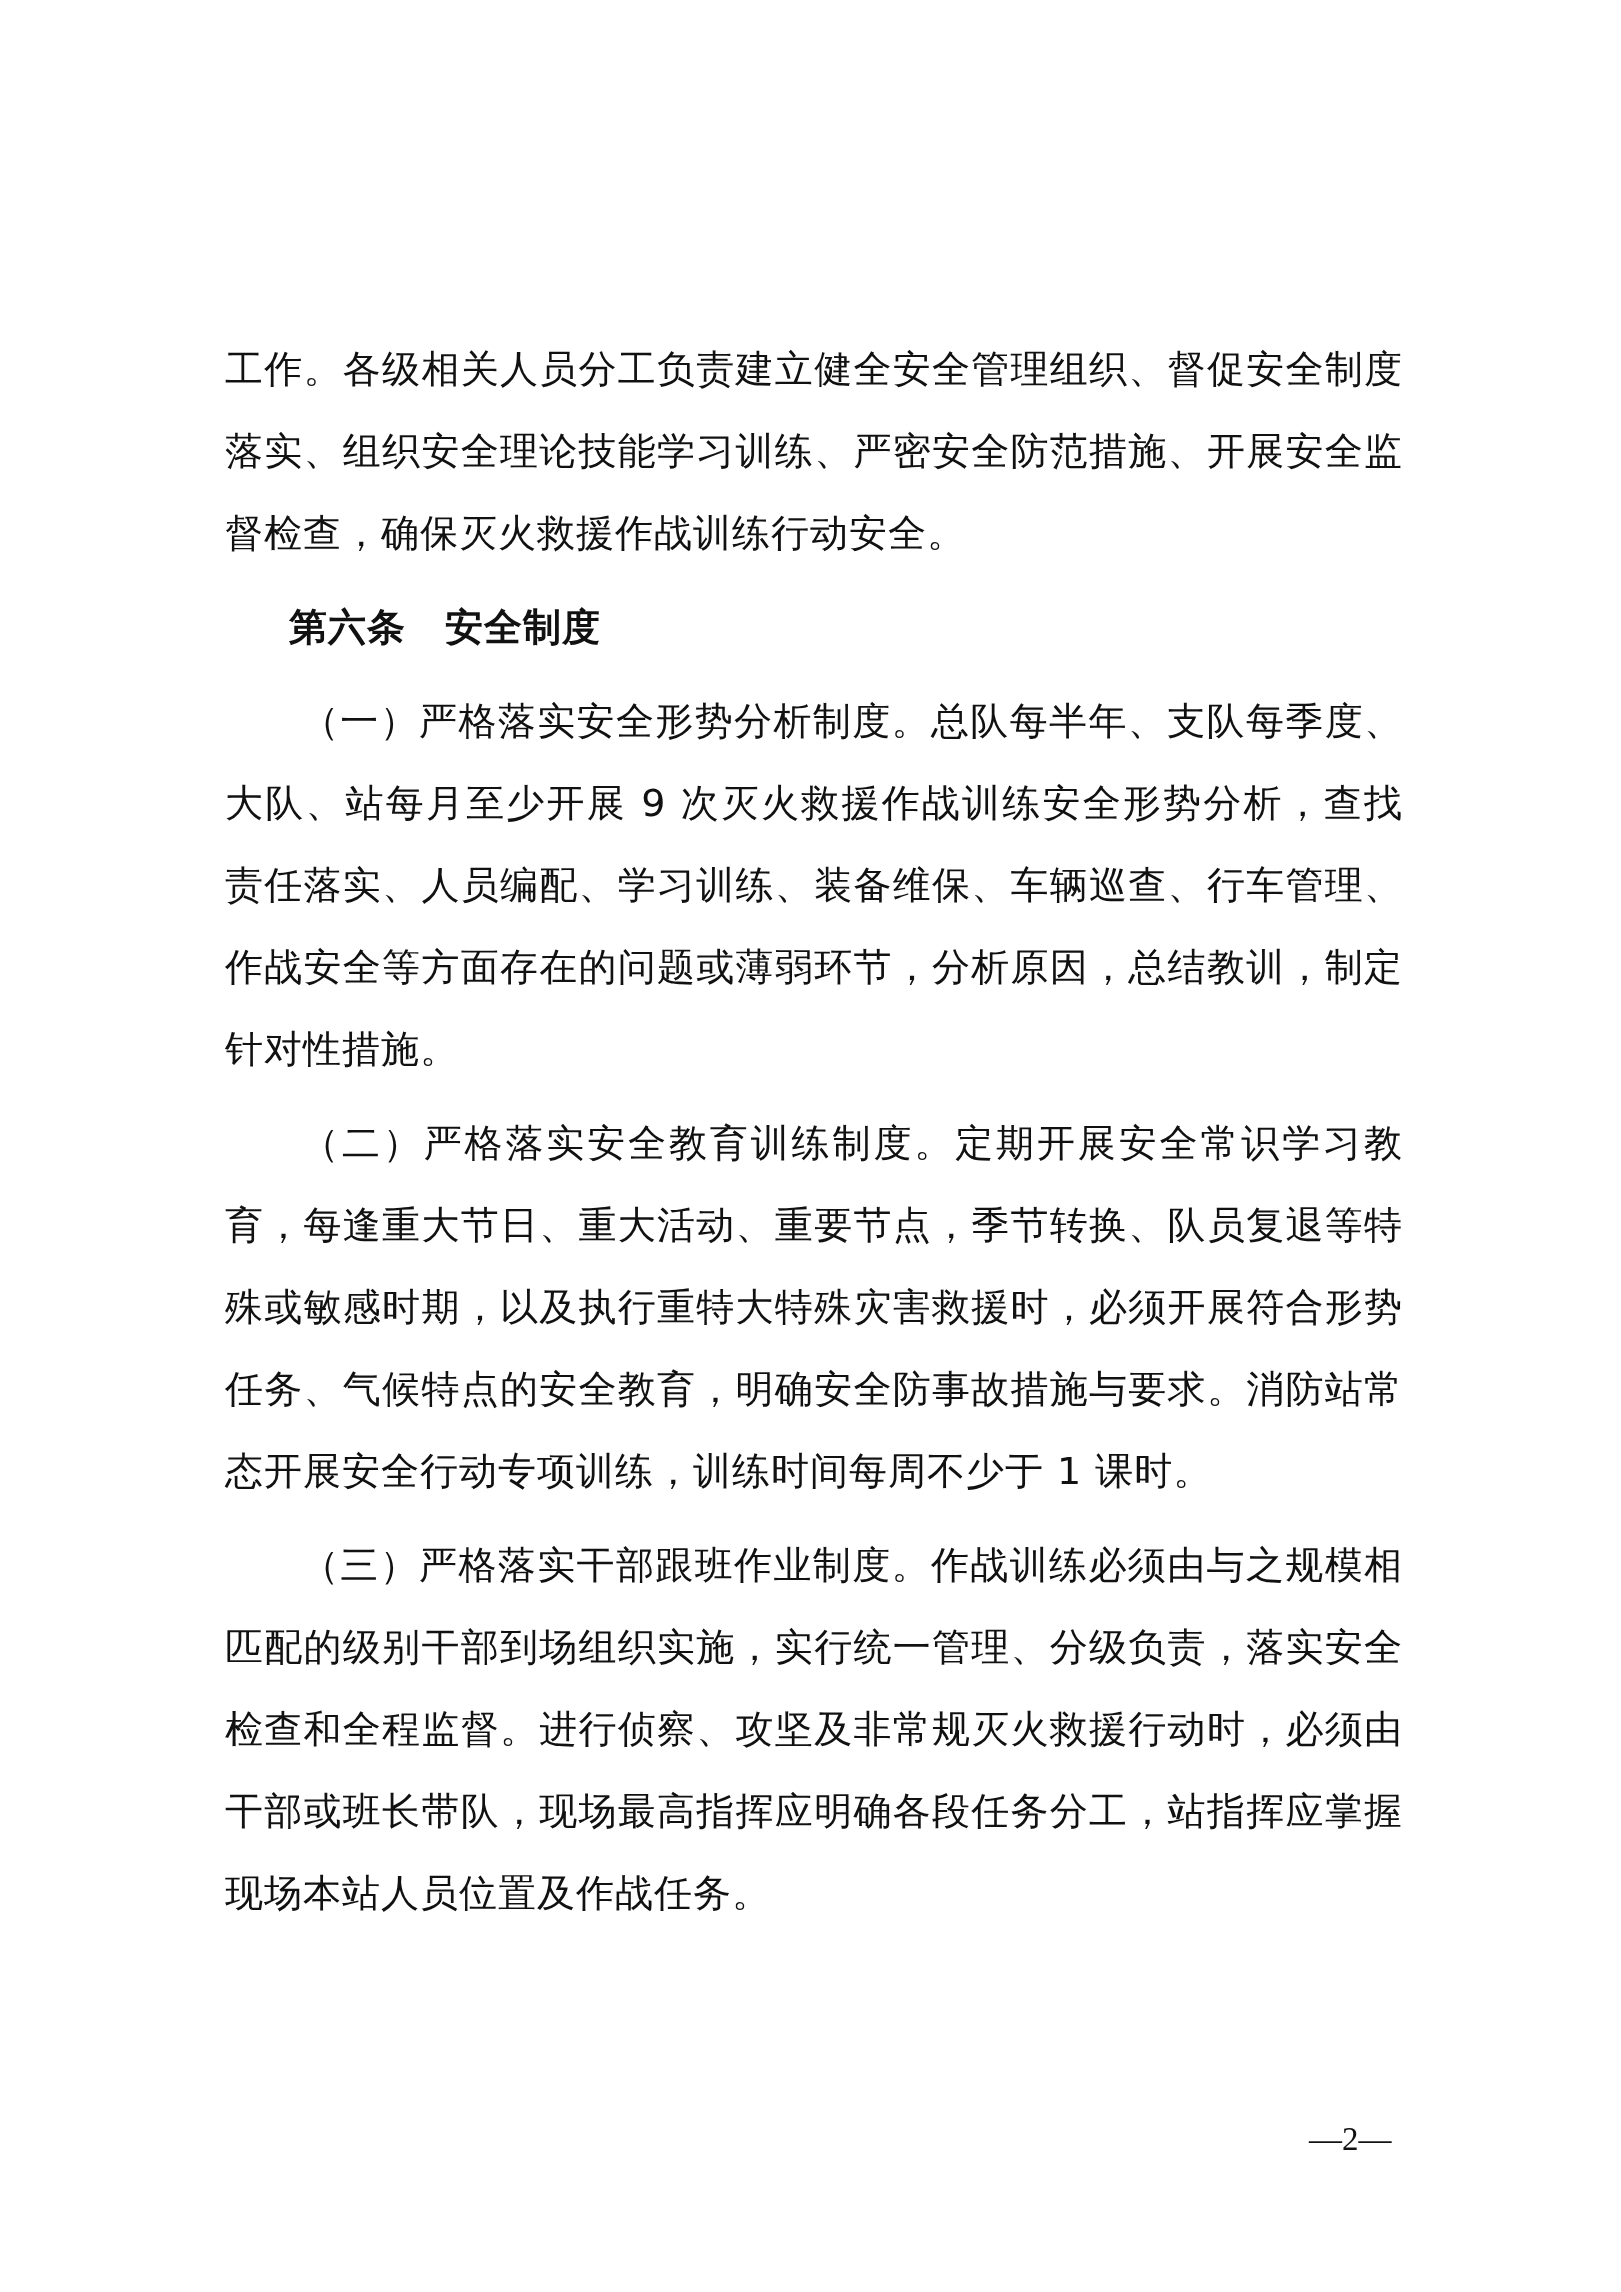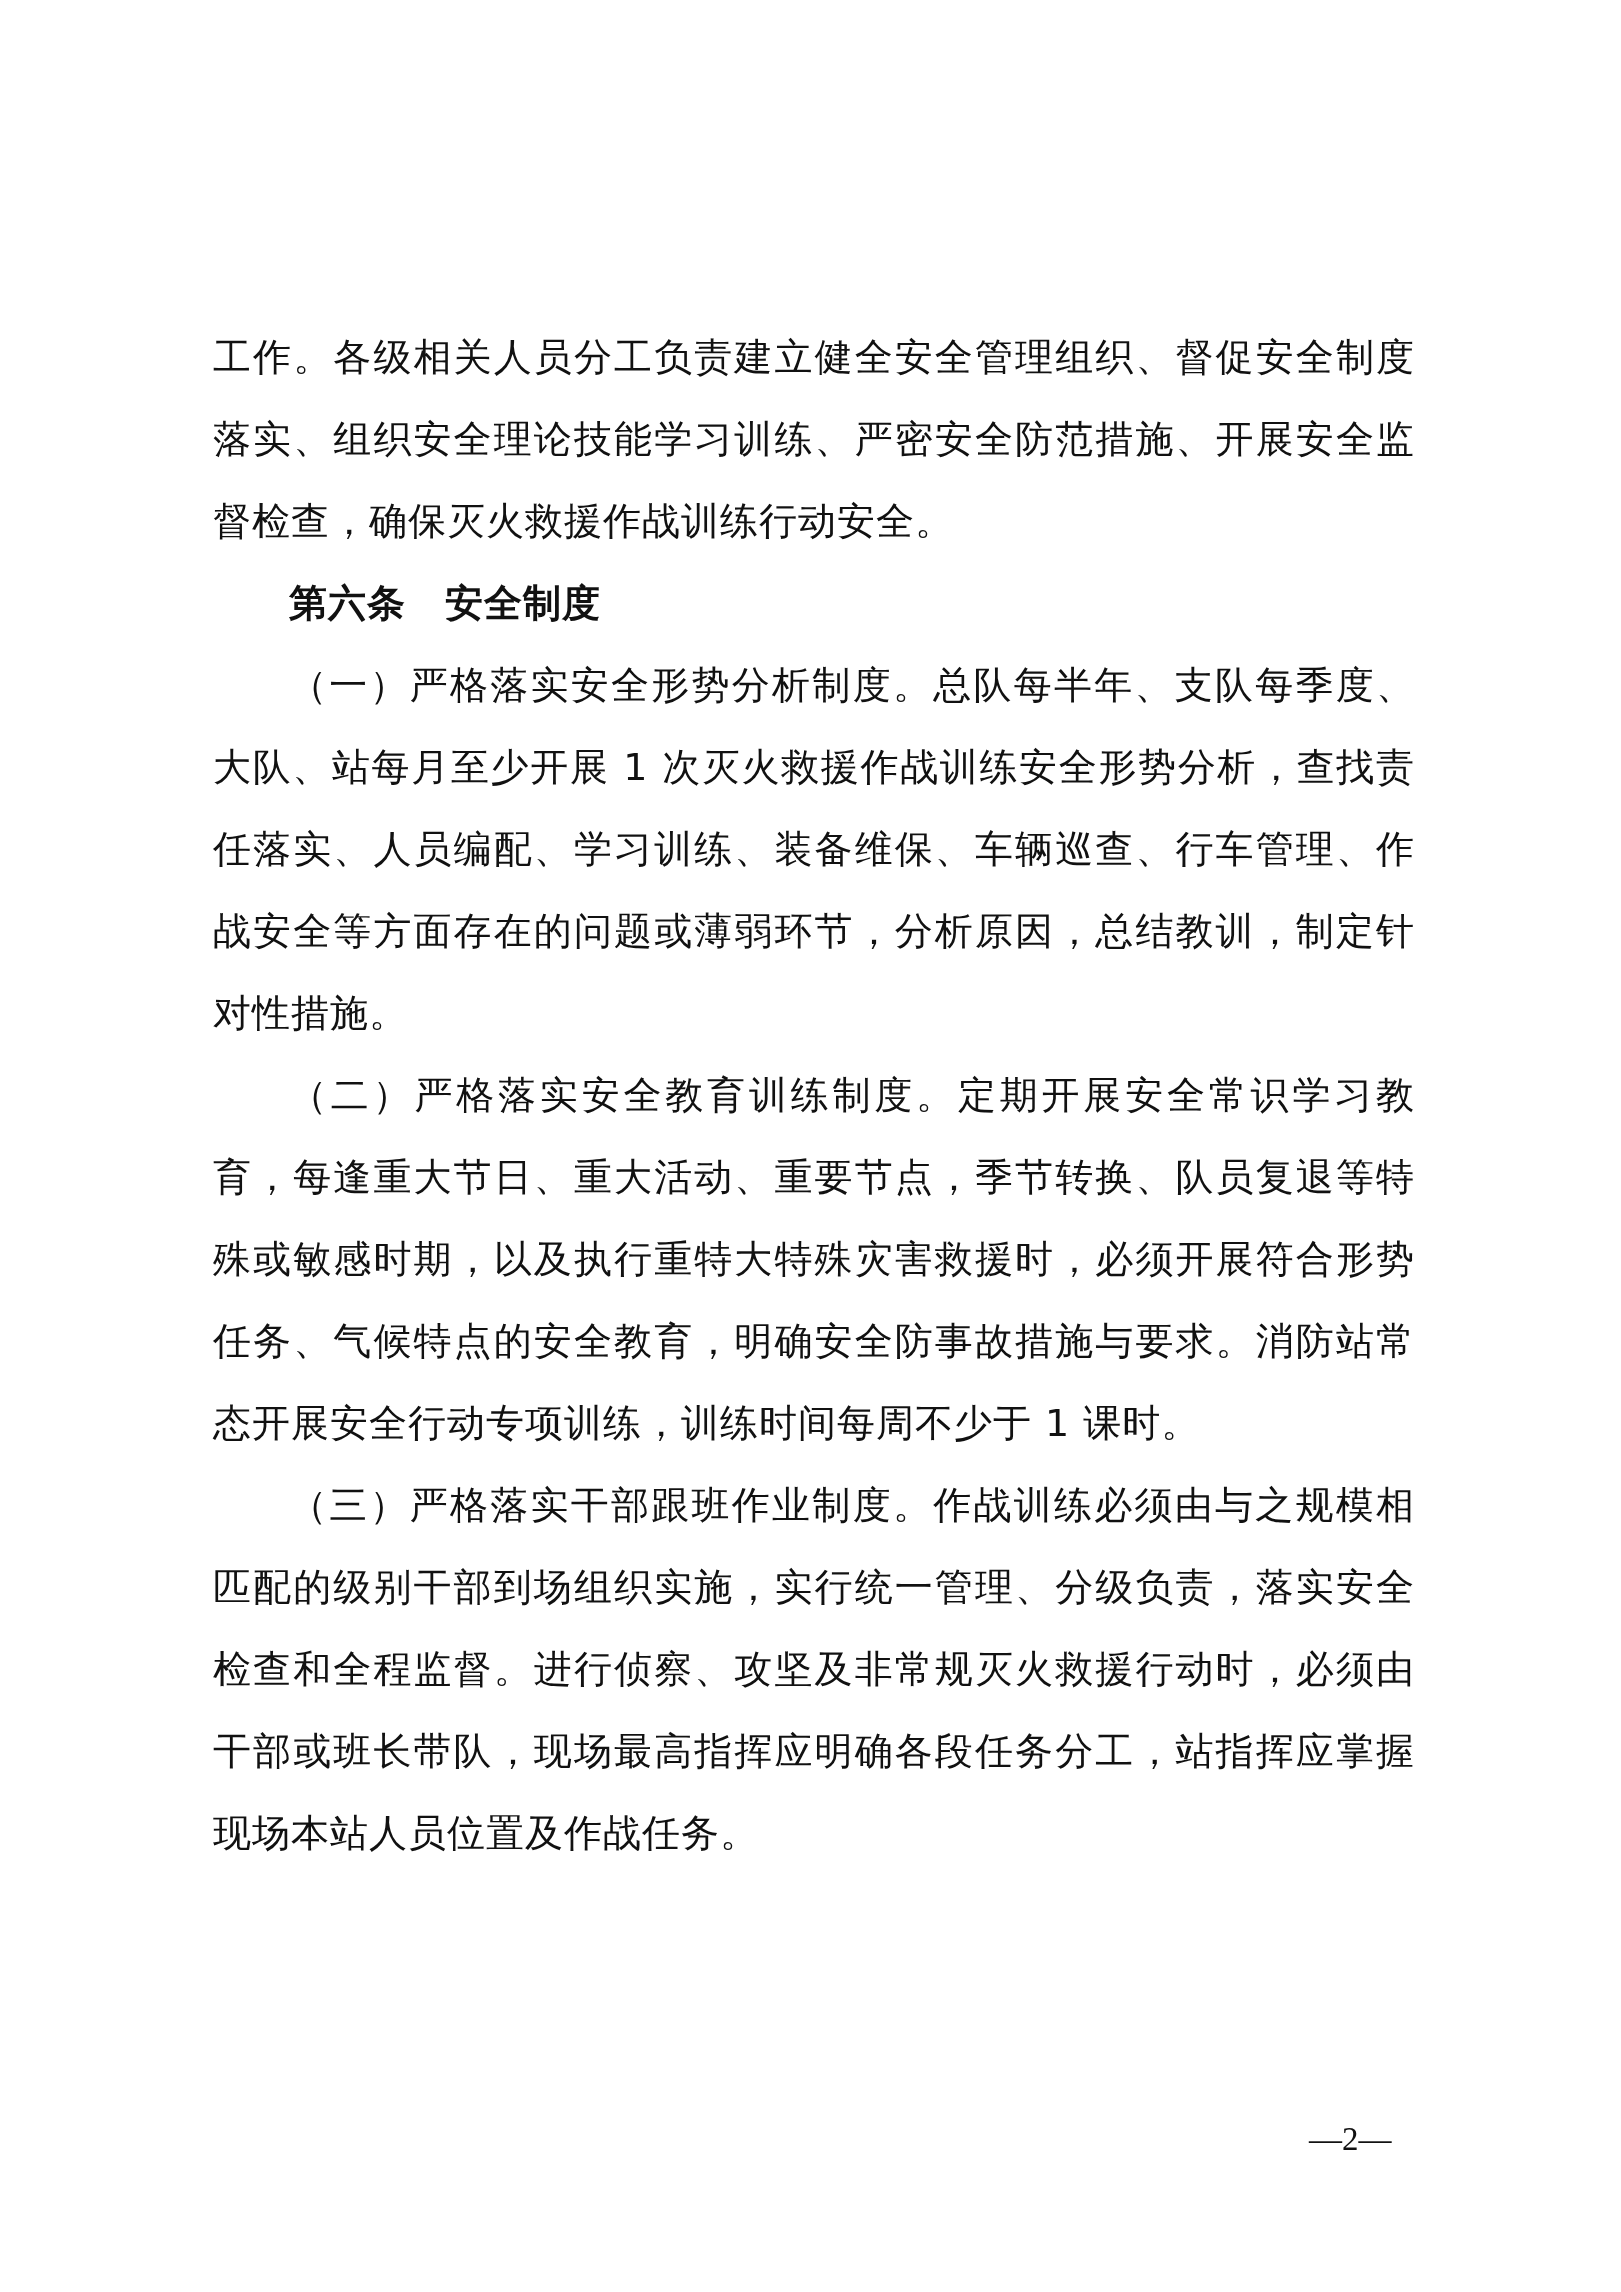--- a/index.html
+++ b/index.html
@@ -10,38 +10,38 @@
       top: 316px;
       width: 1202px;
       font-family: "DejaVu Sans", "Liberation Sans", sans-serif;
       font-size: 38px;
       line-height: 82px;
       color: #111111;
       text-align: justify;
       text-justify: inter-character;
       letter-spacing: 1px;
     }
-    .para { margin: 0; }
+    .para { margin: 12px; }
     .para.indent { text-indent: 2em; }
     .heading-line { margin: 0; text-indent: 2em; white-space: pre; font-weight: bold; }
     .page-number {
       position: absolute;
       left: 1309px;
       top: 2121px;
       font-family: "Liberation Serif", "DejaVu Serif", serif;
       font-size: 33px;
       color: #111111;
       letter-spacing: 0;
     }
   </style>
 </head>
 <body>
 
 <div class="page">
   <p class="para">工作。各级相关人员分工负责建立健全安全管理组织、督促安全制度落实、组织安全理论技能学习训练、严密安全防范措施、开展安全监督检查，确保灭火救援作战训练行动安全。</p>
   <p class="heading-line">第六条　安全制度</p>
-  <p class="para indent">（一）严格落实安全形势分析制度。总队每半年、支队每季度、大队、站每月至少开展 1 次灭火救援作战训练安全形势分析，查找责任落实、人员编配、学习训练、装备维保、车辆巡查、行车管理、作战安全等方面存在的问题或薄弱环节，分析原因，总结教训，制定针对性措施。</p>
+  <p class="para indent">（一）严格落实安全形势分析制度。总队每半年、支队每季度、大队、站每月至少开展 9 次灭火救援作战训练安全形势分析，查找责任落实、人员编配、学习训练、装备维保、车辆巡查、行车管理、作战安全等方面存在的问题或薄弱环节，分析原因，总结教训，制定针对性措施。</p>
   <p class="para indent">（二）严格落实安全教育训练制度。定期开展安全常识学习教育，每逢重大节日、重大活动、重要节点，季节转换、队员复退等特殊或敏感时期，以及执行重特大特殊灾害救援时，必须开展符合形势任务、气候特点的安全教育，明确安全防事故措施与要求。消防站常态开展安全行动专项训练，训练时间每周不少于 1 课时。</p>
   <p class="para indent">（三）严格落实干部跟班作业制度。作战训练必须由与之规模相匹配的级别干部到场组织实施，实行统一管理、分级负责，落实安全检查和全程监督。进行侦察、攻坚及非常规灭火救援行动时，必须由干部或班长带队，现场最高指挥应明确各段任务分工，站指挥应掌握现场本站人员位置及作战任务。</p>
 </div>
 
 <div class="page-number">—2—</div>
 
 
 </body></html>

